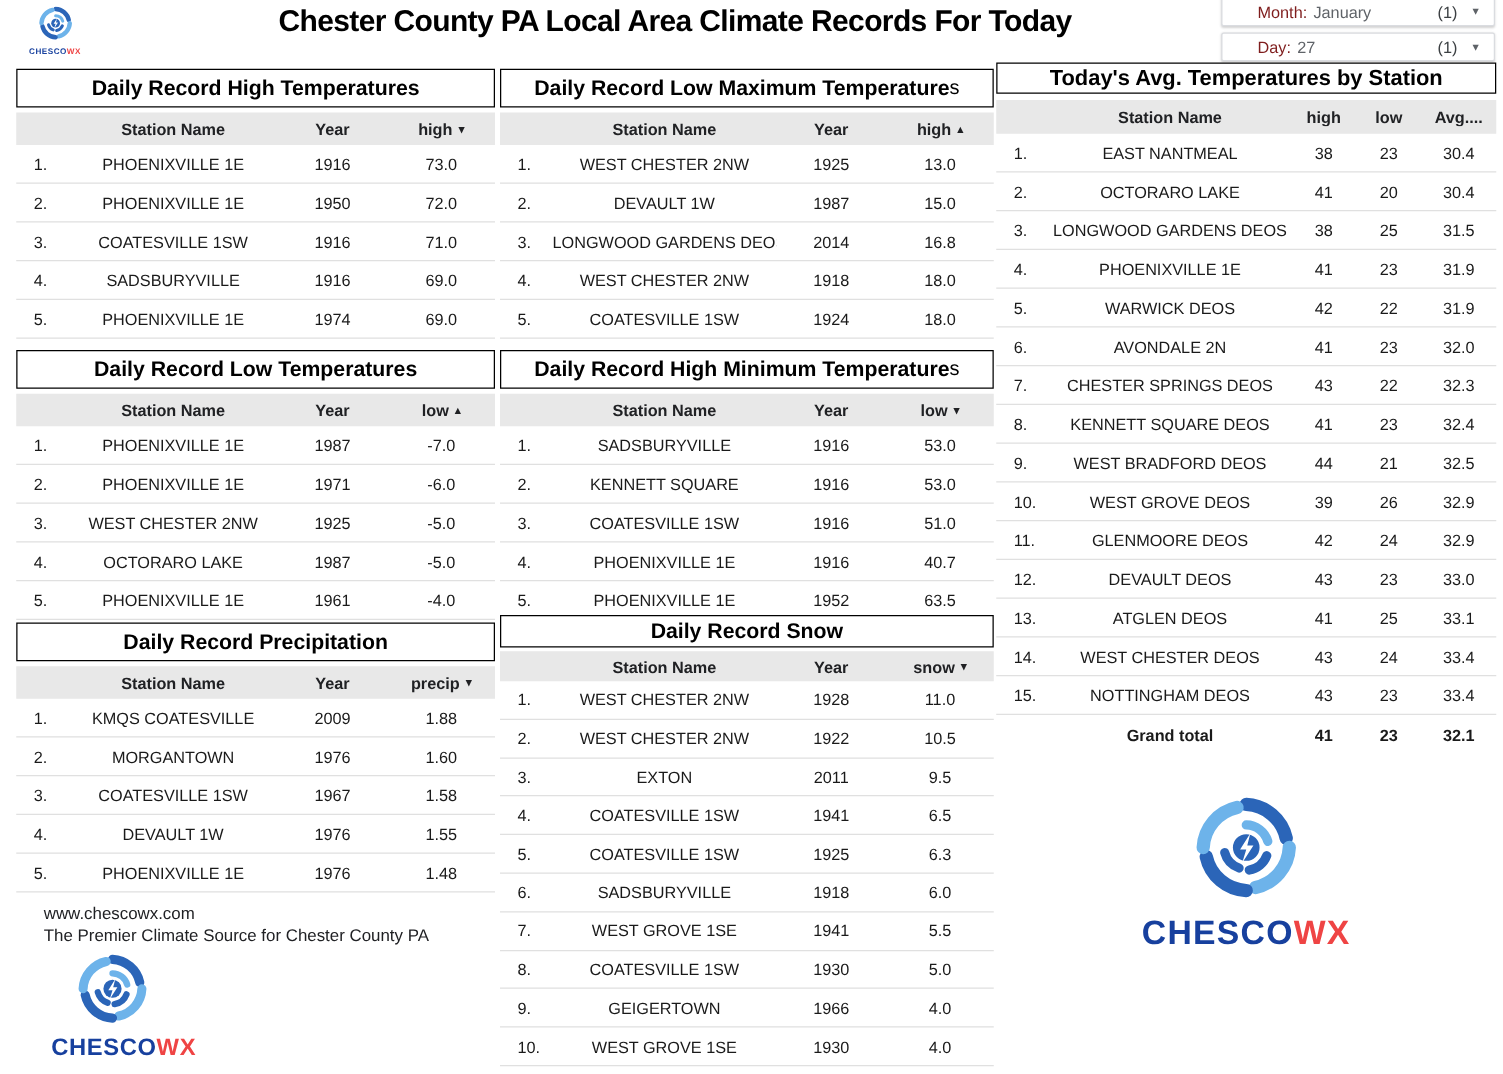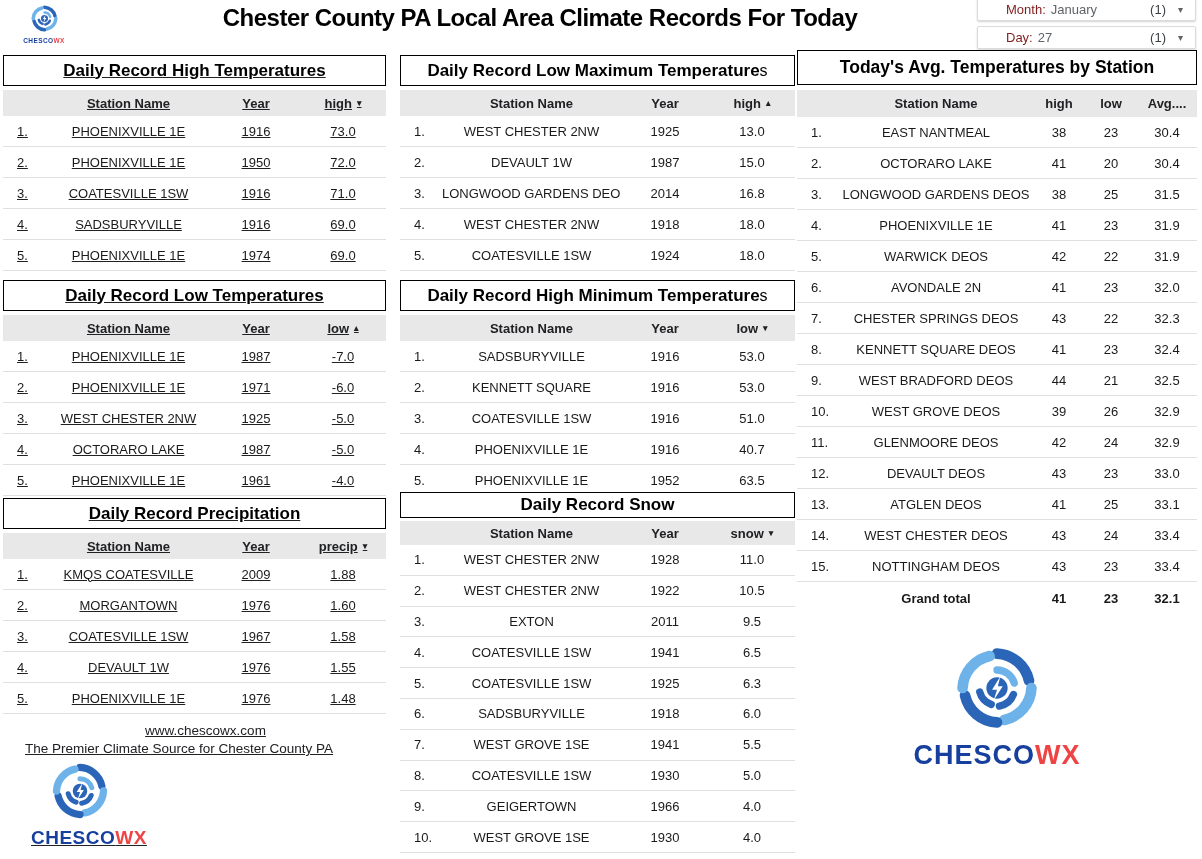--- a/index.html
+++ b/index.html
@@ -33,33 +33,33 @@
   }
   .filter-month { top: -3px; }
   .filter-day { top: 26px; height: 23px; }
   .f-label { color: #7f1d1d; }
   .f-value { color: #5f6368; margin-left: 5px; }
   .f-count { color: #3c4043; margin-left: auto; }
   .f-caret { color: #5f6368; font-size: 10px; margin-left: 12px; }
 
   
   .col { position: absolute; }
-  .col-left  { left: 3px;   top: 55px; width: 383px; text-decoration: underline; }
+  .col-left  { left: 13px;   top: 55px; width: 383px; }
   .col-mid   { left: 400px; top: 55px; width: 395px; }
   .col-right { left: 797px; top: 50px; width: 400px; }
 
   
   .title-box {
     height: 31px; border: 1.5px solid #000; background: #fff;
     display: flex; align-items: center; justify-content: center;
     font-size: 17px; font-weight: bold; color: #000;
     margin-bottom: 4px;
   }
   .title-box .tb-suffix { font-weight: normal; font-size: 16px; }
-  .col-right .title-box { height: 35px; margin-bottom: 5px; font-size: 17.5px; }
+  .col-right .title-box { height: 25px; margin-bottom: 5px; font-size: 17.5px; }
 
   .thead {
     height: 26px; background: #e8e8e8;
     display: flex; align-items: center;
     font-weight: bold; font-size: 13px; color: #202124;
   }
   .col-right .thead { height: 27px; }
   .trow {
     height: 31px; display: flex; align-items: center;
     border-bottom: 1px solid #e0e0e0; font-size: 13px; color: #1a1a1a;
@@ -86,21 +86,21 @@
   .t-snow { margin-top: -4px; }
   .t-snow .title-box { height: 26px; margin-bottom: 3px; }
   .t-snow .thead { height: 24px; }
   .t-snow .trow { height: 30.8px; }
 
   .grand { height: 32px; border-bottom: none; }
   .grand .cell { font-weight: bold; }
 
   
   .footer-left { margin-top: 8px; padding-left: 22px; font-size: 13.5px; color: #202124; }
-  .footer-left .site { line-height: 18px; text-align: center; }
+  .footer-left .site { line-height: 18px; }
   .footer-left .tagline { line-height: 18px; }
   .logo-left { margin-top: 3px; padding-left: 28px; width: 125px; text-align: center; }
   .logo-left svg { width: 56px; height: 60px; }
   .logo-left .wordmark { font-size: 19px; font-weight: bold; letter-spacing: 0.5px; margin-top: 2px; }
   .logo-right { margin-top: 32px; text-align: center; }
   .logo-right svg { width: 82px; height: 84px; }
   .logo-right .wordmark { font-size: 27px; font-weight: bold; letter-spacing: 1px; margin-top: 6px; }
   .wm-dark { color: #17409e; }
   .wm-light { color: #ef4444; }
   .hidden-defs { position: absolute; width: 0; height: 0; overflow: hidden; }

